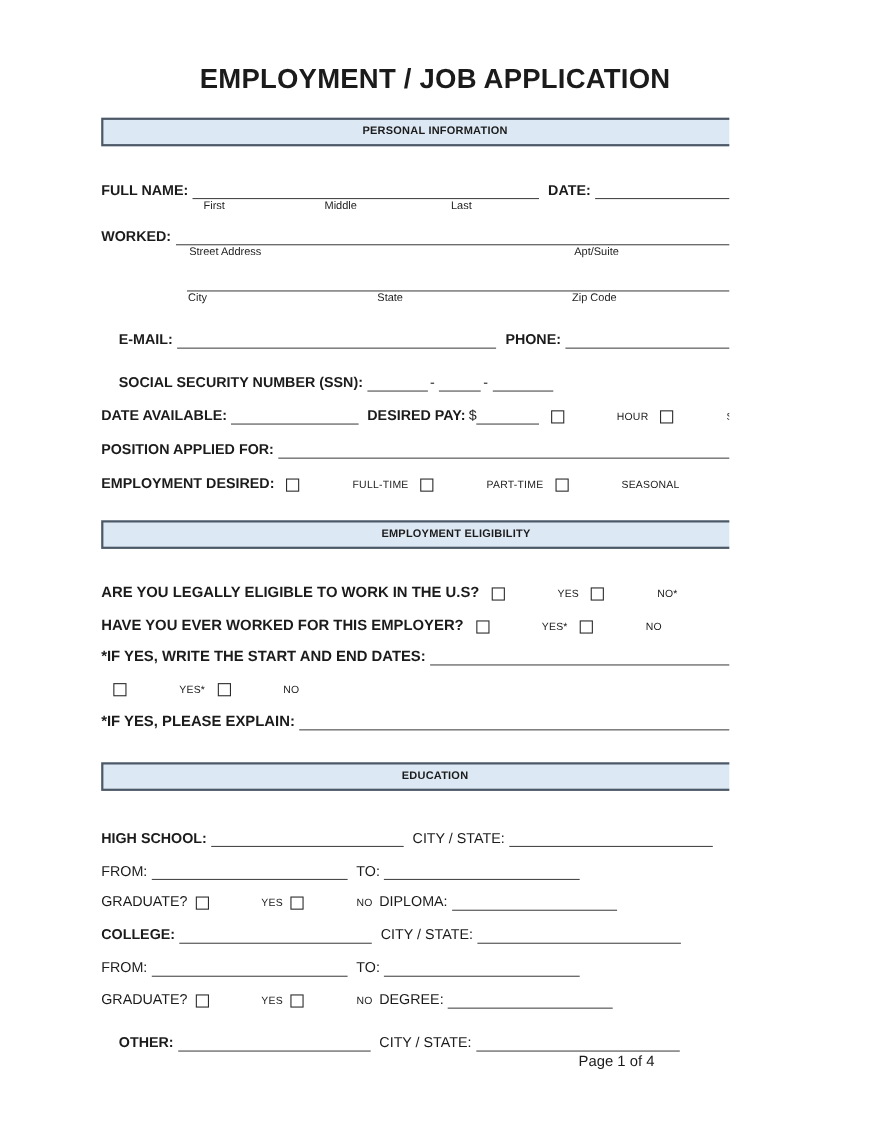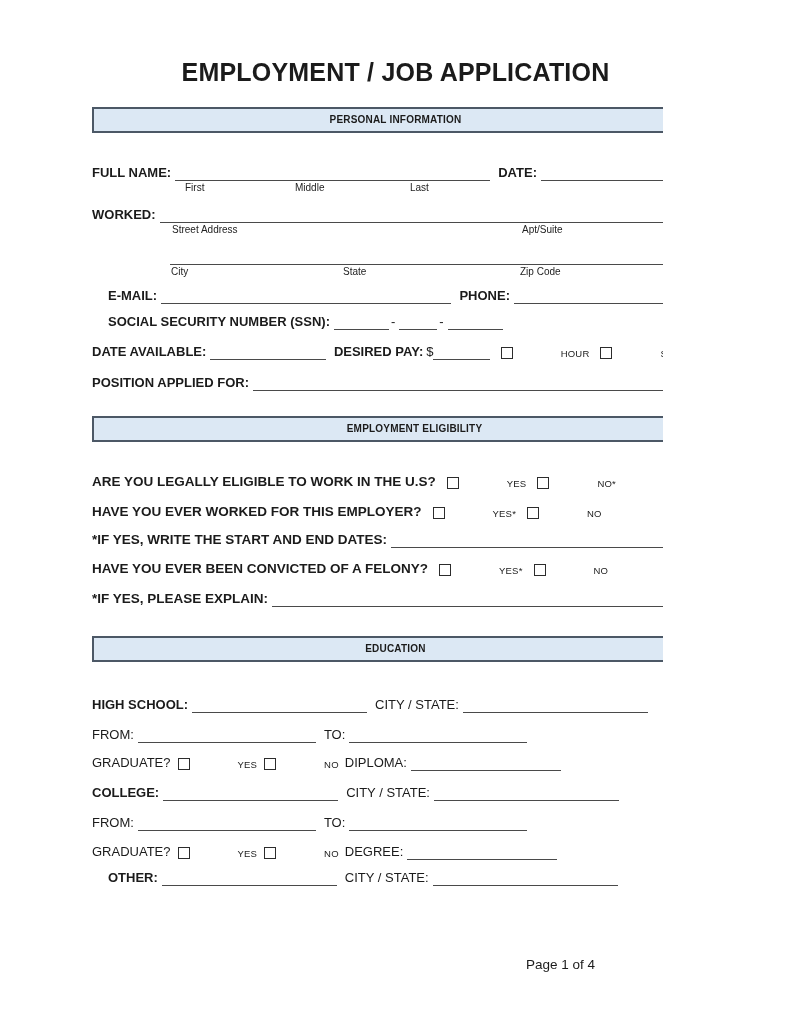--- a/index.html
+++ b/index.html
@@ -55,21 +55,21 @@
     border:1.5px solid #2c2c2c;
     background:#fff;
     display:inline-block;
     margin-right:4px;margin-bottom:1px;
   }
   .cbl{font-size:9.5px;letter-spacing:0.2px;line-height:13px;padding-left:44px;}
   .ml6{margin-left:6px;}
   .ml8{margin-left:8px;}
   .ml78{margin-left:78px;}
   .mt11{margin-top:11px;} .mt12{margin-top:12px;} .mt13{margin-top:13px;}
-  .mt14{margin-top:14px;} .mt17{margin-top:9px;padding-left:16px;} .mt25{margin-top:25px;padding-left:38px;}
+  .mt14{margin-top:14px;} .mt17{margin-top:22px;padding-left:16px;} .mt25{margin-top:25px;padding-left:38px;}
   .mt29{margin-top:29px;} .mt31{margin-top:31px;} .mt34{margin-top:34px;}
   .w38{width:38px;} .w55{width:55px;} .w72{width:72px;} .w148{width:148px;}
   .w150{width:150px;} .w158{width:158px;} .w175{width:175px;} .w178{width:178px;}
   .w185{width:185px;}
   .footer{
     position:absolute;
     right:68px;top:957px;
     font-size:13.5px;
   }
 </style>
@@ -143,20 +143,35 @@
         <span class="box"></span>
         <span class="cbl">SALARY</span>
       </span>
     </div>
 
     <div class="row mt14">
       <span class="lbl">POSITION APPLIED FOR:</span>
       <span class="line grow"></span>
     </div>
 
+    <div class="row mt14">
+      <span class="lbl">EMPLOYMENT DESIRED:</span>
+      <span class="cb">
+        <span class="box"></span>
+        <span class="cbl">FULL-TIME</span>
+      </span>
+      <span class="cb">
+        <span class="box"></span>
+        <span class="cbl">PART-TIME</span>
+      </span>
+      <span class="cb">
+        <span class="box"></span>
+        <span class="cbl">SEASONAL</span>
+      </span>
+    </div>
 
     <div class="bar mt25">EMPLOYMENT ELIGIBILITY</div>
 
     <div class="row mt31">
       <span class="q">ARE YOU LEGALLY ELIGIBLE TO WORK IN THE U.S?</span>
       <span class="cb">
         <span class="box"></span>
         <span class="cbl">YES</span>
       </span>
       <span class="cb">
@@ -176,21 +191,20 @@
         <span class="cbl">NO</span>
       </span>
     </div>
 
     <div class="row mt11">
       <span class="q">*IF YES, WRITE THE START AND END DATES:</span>
       <span class="line grow"></span>
     </div>
 
     <div class="row mt12">
-      <span class="q">HAVE YOU EVER BEEN CONVICTED OF A FELONY?</span>
       <span class="cb">
         <span class="box"></span>
         <span class="cbl">YES*</span>
       </span>
       <span class="cb">
         <span class="box"></span>
         <span class="cbl">NO</span>
       </span>
     </div>
 

